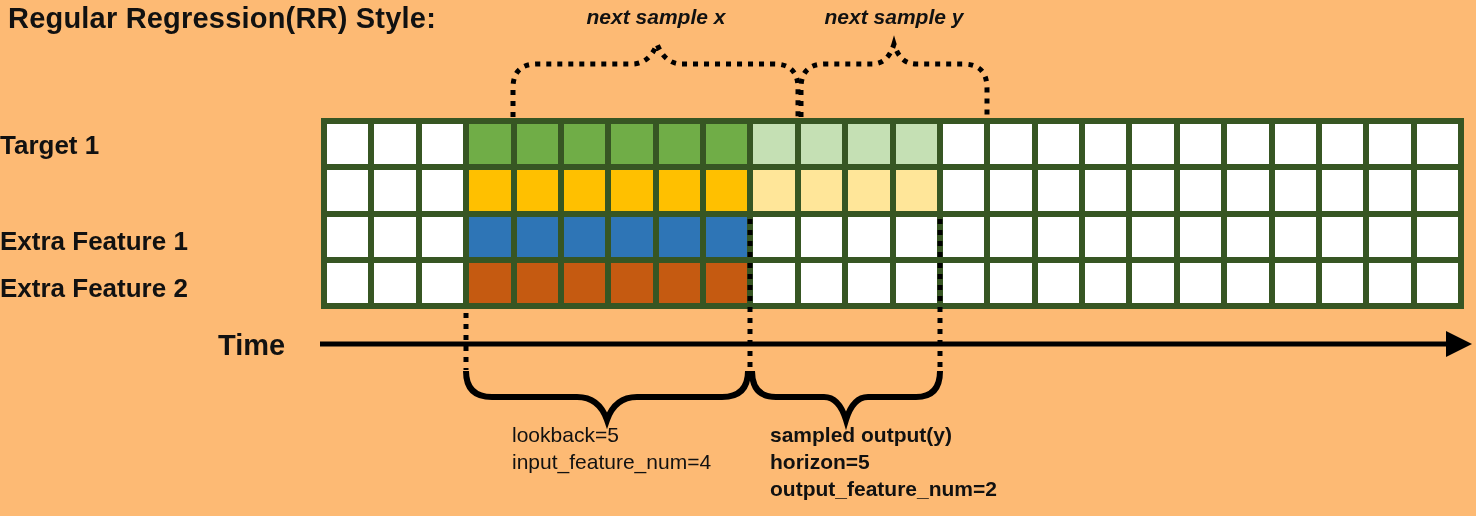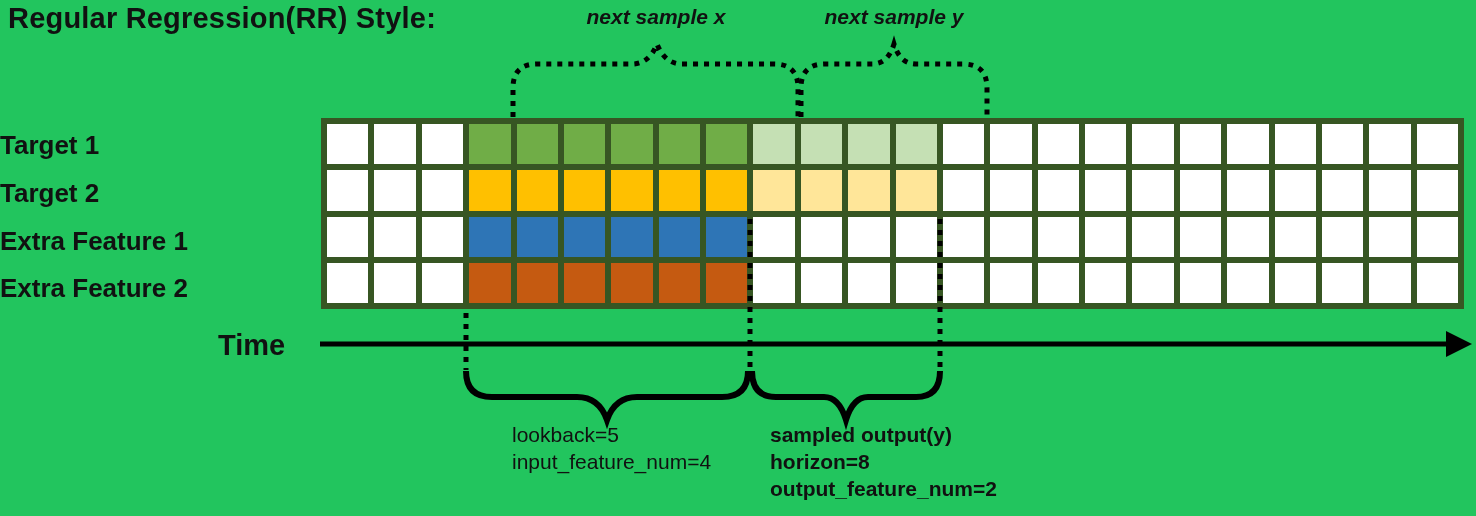--- a/index.html
+++ b/index.html
@@ -1,17 +1,17 @@
 <!DOCTYPE html>
 <html><head>
 <meta charset="utf-8">
 <style>
   html,body{margin:0;padding:0;background:#ffffff;}
   .canvas{
-    position:relative;width:1476px;height:516px;background:#22c55e;
+    position:relative;width:1476px;height:516px;background:#fdba74;
     font-family:"Liberation Sans",sans-serif;color:#111;overflow:hidden;
   }
   .title{
     position:absolute;left:8px;top:2px;font-size:29px;font-weight:700;
     letter-spacing:.2px;white-space:nowrap;
   }
   .grid{
     position:absolute;left:321px;top:118px;width:1143px;height:191px;
     box-sizing:border-box;display:grid;
     grid-template-columns:repeat(24,1fr);grid-template-rows:repeat(4,1fr);
@@ -39,21 +39,20 @@
 <body>
 
 <div class="canvas">
 
   <div class="title">Regular Regression(RR) Style:</div>
 
   <div class="brace-label" style="left:784px;">next sample y</div>
   <div class="brace-label" style="left:546px;">next sample x</div>
 
   <div class="row-label" style="top:130px;">Target 1</div>
-  <div class="row-label" style="top:178px;">Target 2</div>
   <div class="row-label" style="top:226px;">Extra Feature 1</div>
   <div class="row-label" style="top:273px;">Extra Feature 2</div>
 
   <div class="grid" style="background: rgb(55, 86, 35);">
       <div class="cell" style="background: rgb(255, 255, 255);"></div>
       <div class="cell" style="background: rgb(255, 255, 255);"></div>
       <div class="cell" style="background: rgb(255, 255, 255);"></div>
       <div class="cell" style="background: rgb(112, 173, 71);"></div>
       <div class="cell" style="background: rgb(112, 173, 71);"></div>
       <div class="cell" style="background: rgb(112, 173, 71);"></div>
@@ -169,17 +168,17 @@
     <path d="M 752 371 Q 752 397 776 397 L 824 397 Q 839 397 846 420 Q 853 397 868 397 L 916 397 Q 940 397 940 371" fill="none" stroke="#000" stroke-width="6"></path>
   </svg>
 
   <div class="note-block" style="left:512px;">
     <div>lookback=5</div>
     <div>input_feature_num=4</div>
   </div>
 
   <div class="note-block" style="left:770px;font-weight:bold;">
     <div>sampled output(y)</div>
-    <div>horizon=8</div>
+    <div>horizon=5</div>
     <div>output_feature_num=2</div>
   </div>
 
 </div>
 
 </body></html>

